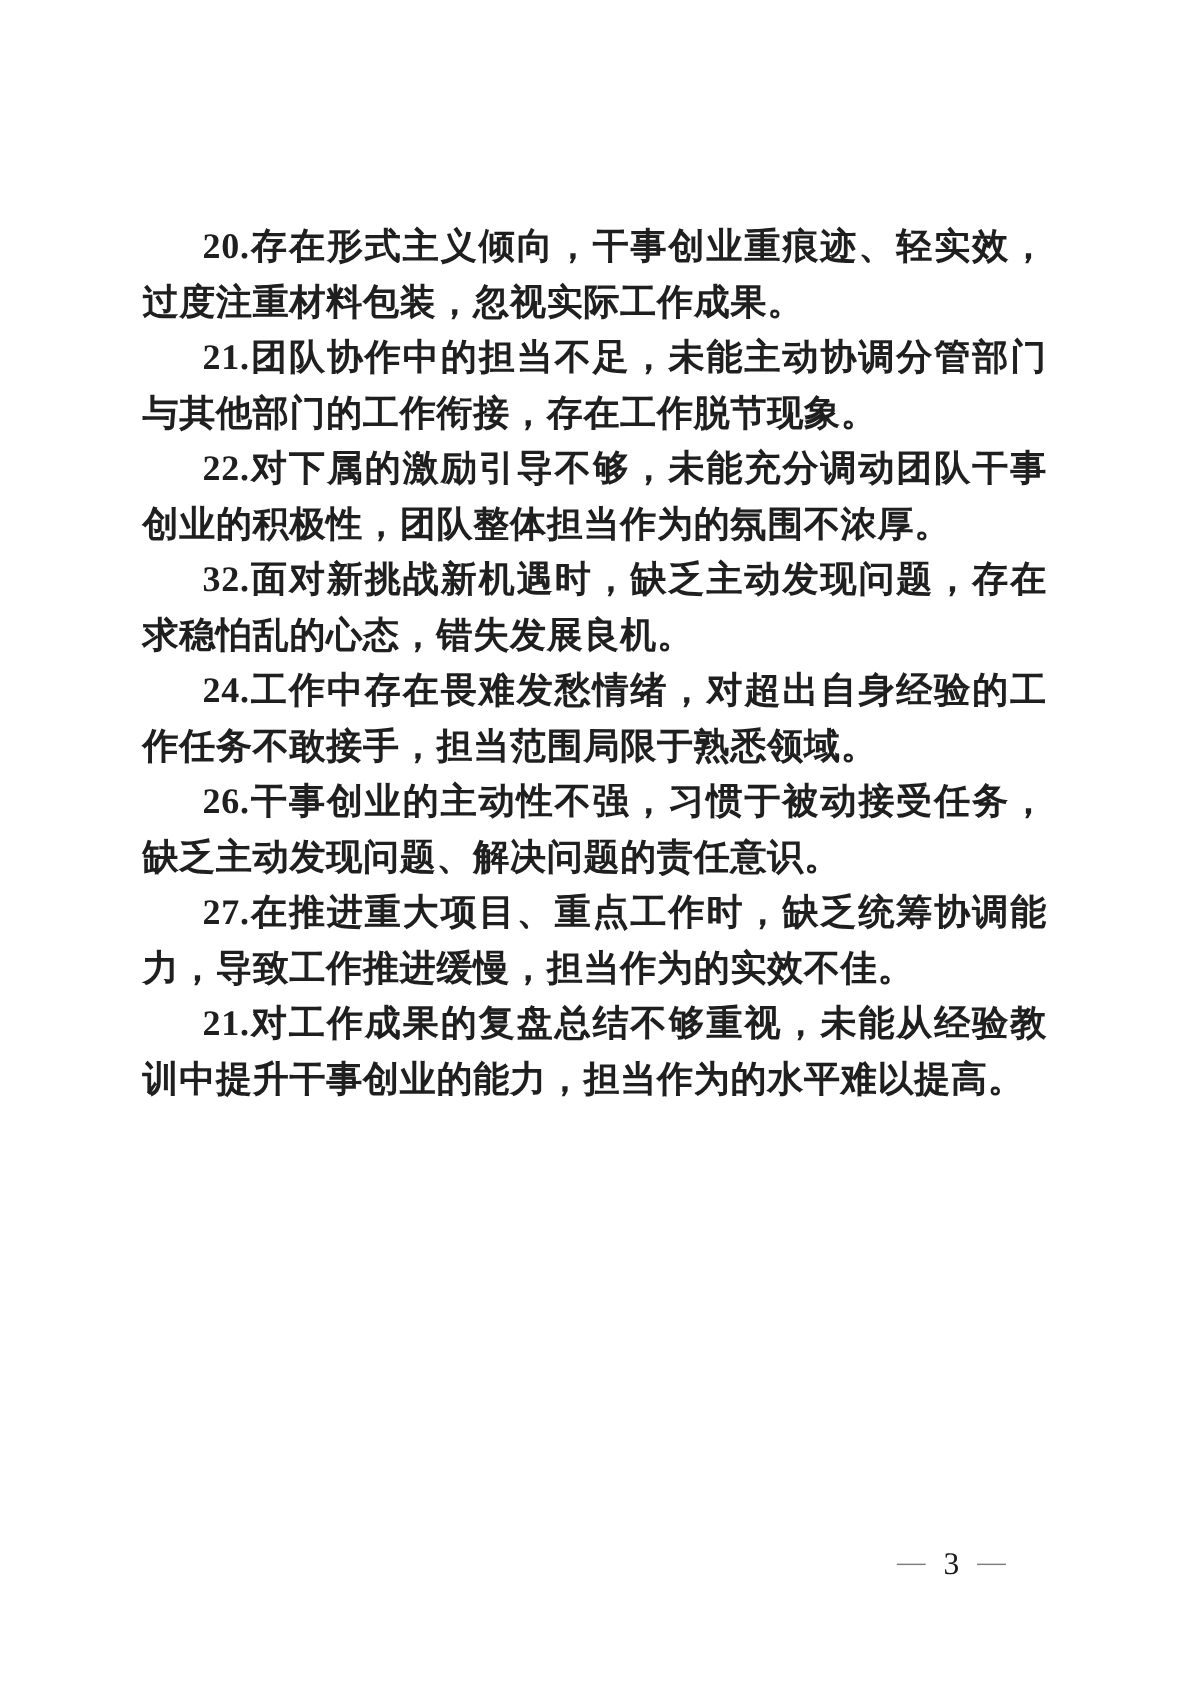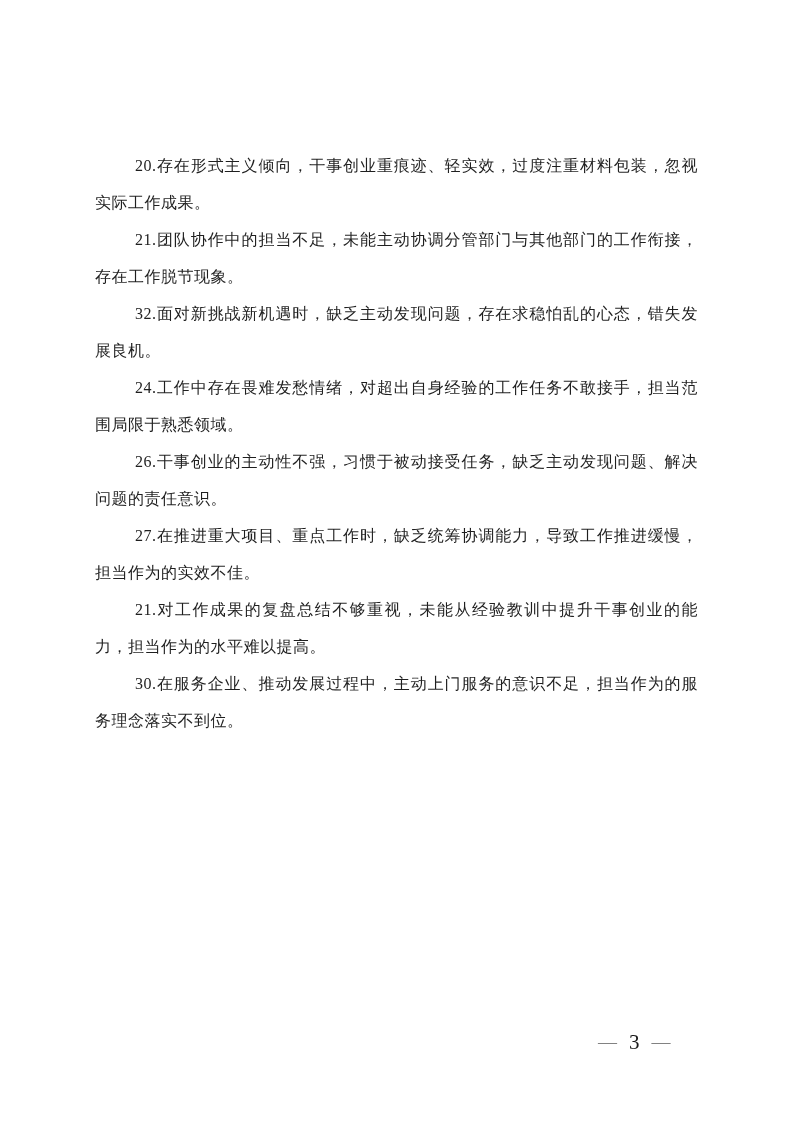--- a/index.html
+++ b/index.html
@@ -16,28 +16,29 @@
     font-family: "Liberation Serif", "DejaVu Serif", serif;
   }
   .content {
     position: absolute;
     top: 147px;
     left: 95px;
     width: 603px;
   }
   .para {
     margin: 0;
-    font-size: 16px;
+    font-size: 24px;
     line-height: 37px;
     color: #1f1f1f;
     text-align: justify;
     text-justify: inter-character;
     text-indent: 40px;
     letter-spacing: 0.5px;
     word-break: break-all;
+    font-weight: bold;
   }
   .para .num {
     font-family: "Liberation Serif", "DejaVu Serif", serif;
   }
   .footer {
     position: absolute;
     top: 1030px;
     left: 598px;
     display: flex;
     align-items: center;
@@ -54,26 +55,26 @@
     font-family: "Liberation Serif", "DejaVu Serif", serif;
   }
 </style>
 </head>
 <body>
 
 <div class="page">
   <div class="content">
     <p class="para"><span class="num">20.</span><span>存在形式主义倾向，干事创业重痕迹、轻实效，过度注重材料包装，忽视实际工作成果。</span></p>
     <p class="para"><span class="num">21.</span><span>团队协作中的担当不足，未能主动协调分管部门与其他部门的工作衔接，存在工作脱节现象。</span></p>
+    <p class="para"><span class="num">22.</span><span>对下属的激励引导不够，未能充分调动团队干事创业的积极性，团队整体担当作为的氛围不浓厚。</span></p>
     <p class="para"><span class="num">32.</span><span>面对新挑战新机遇时，缺乏主动发现问题，存在求稳怕乱的心态，错失发展良机。</span></p>
     <p class="para"><span class="num">24.</span><span>工作中存在畏难发愁情绪，对超出自身经验的工作任务不敢接手，担当范围局限于熟悉领域。</span></p>
     <p class="para"><span class="num">26.</span><span>干事创业的主动性不强，习惯于被动接受任务，缺乏主动发现问题、解决问题的责任意识。</span></p>
     <p class="para"><span class="num">27.</span><span>在推进重大项目、重点工作时，缺乏统筹协调能力，导致工作推进缓慢，担当作为的实效不佳。</span></p>
     <p class="para"><span class="num">21.</span><span>对工作成果的复盘总结不够重视，未能从经验教训中提升干事创业的能力，担当作为的水平难以提高。</span></p>
-    <p class="para"><span class="num">30.</span><span>在服务企业、推动发展过程中，主动上门服务的意识不足，担当作为的服务理念落实不到位。</span></p>
   </div>
 
   <div class="footer">
     <span class="dash">—</span>
     <span class="pagenum">3</span>
     <span class="dash">—</span>
   </div>
 </div>
 
 </body></html>

